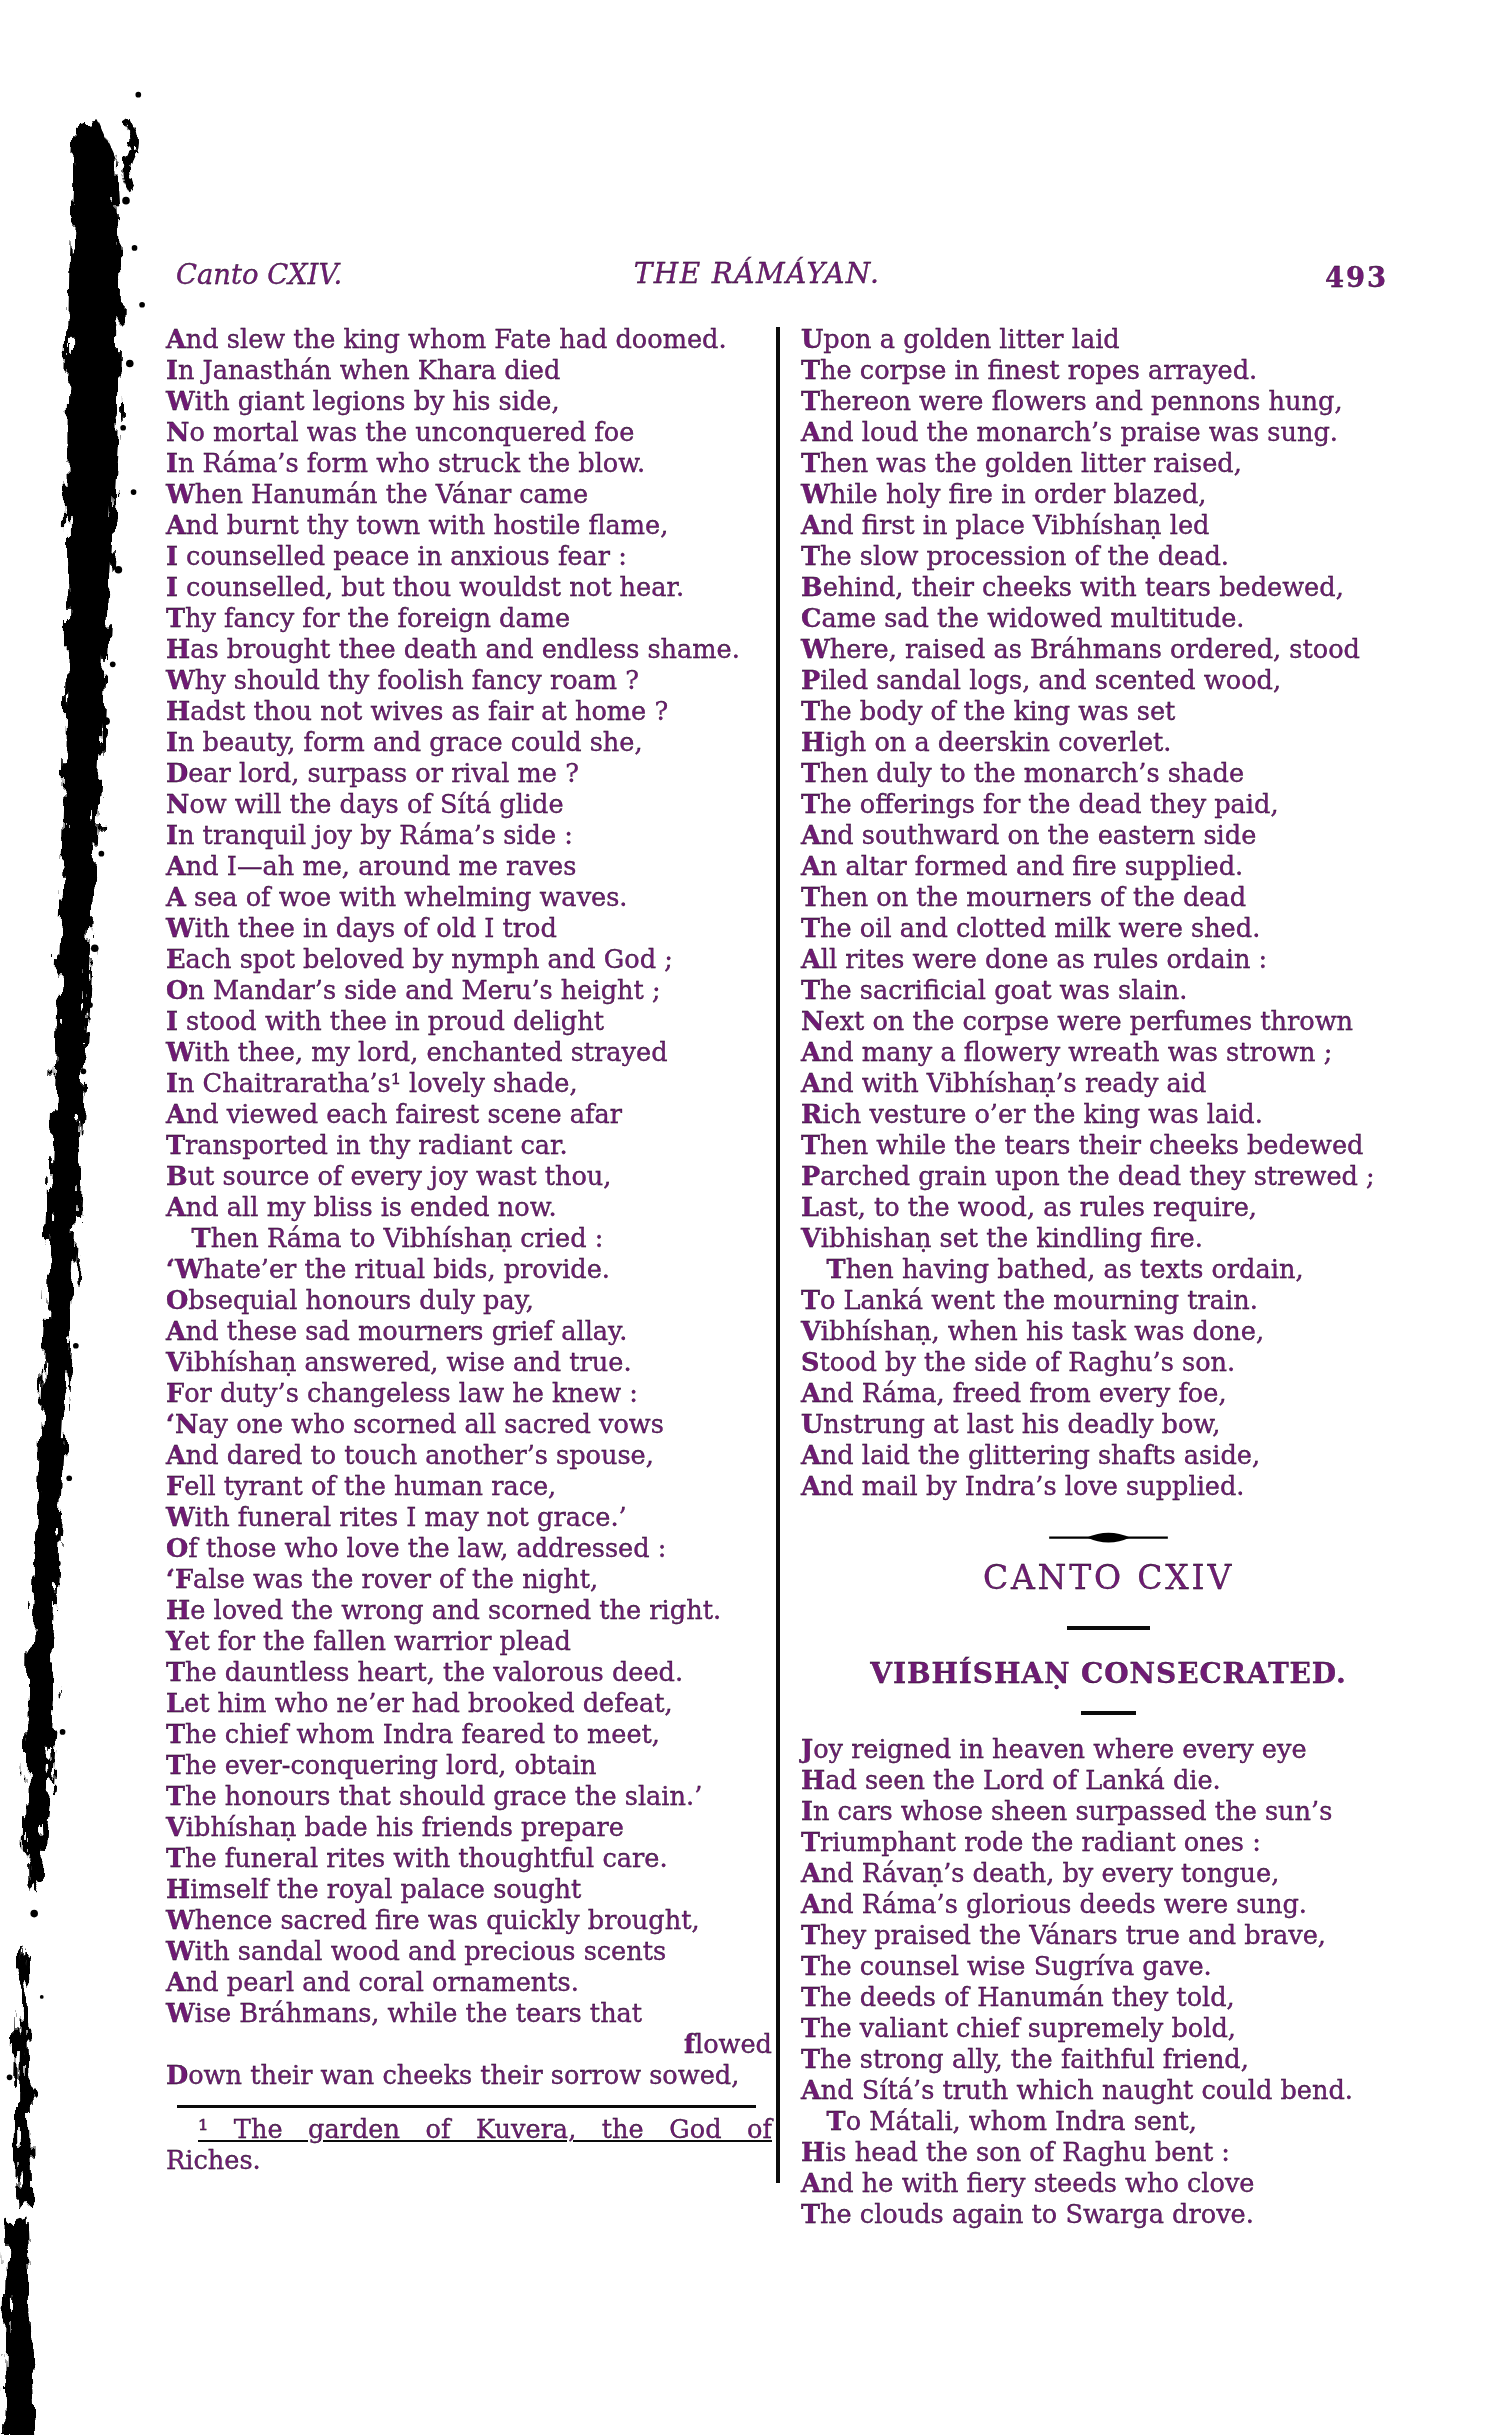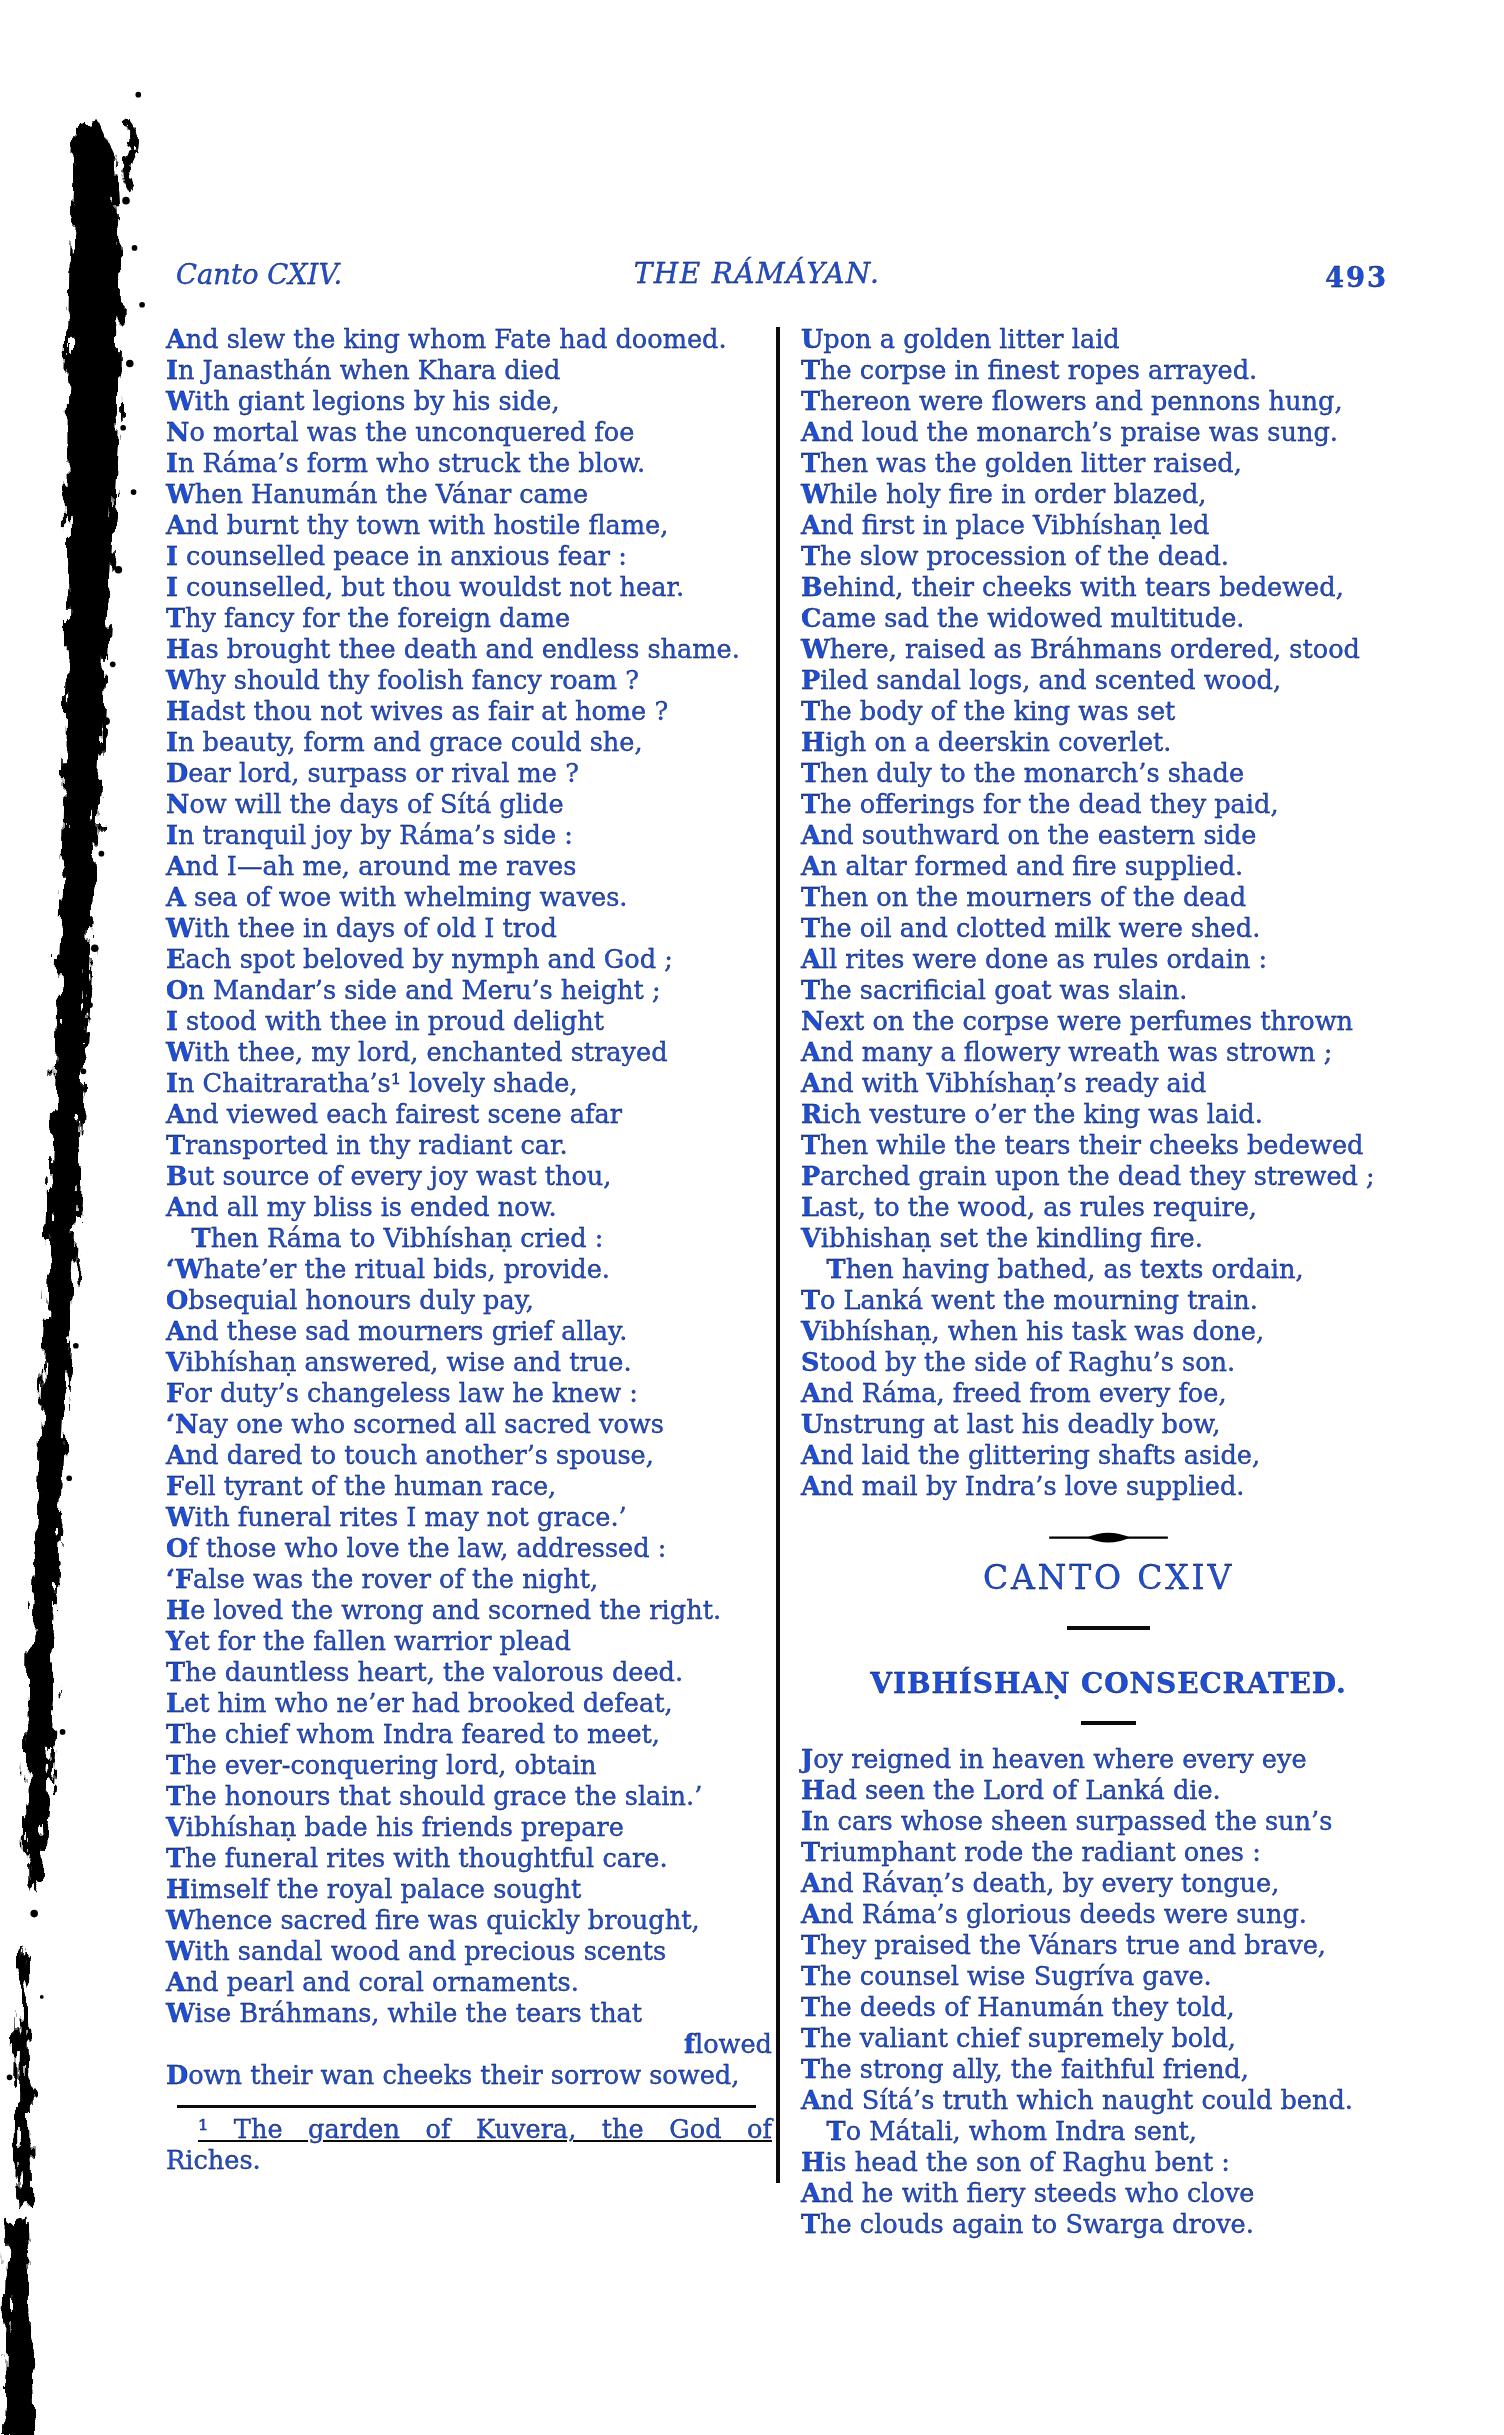--- a/index.html
+++ b/index.html
@@ -1,18 +1,18 @@
 <!DOCTYPE html>
 <html style="font-size:15px"><head>
 <meta charset="utf-8">
 <style>
   html,body{margin:0;padding:0;background:#ffffff;}
   .page{
     position:relative;width:1505px;height:2436px;background:#ffffff;overflow:hidden;
-    font-family:"DejaVu Serif","Liberation Serif",serif;color:#1d4ed8;
+    font-family:"DejaVu Serif","Liberation Serif",serif;color:#701a75;
     -webkit-text-stroke:0.3px #0a0a0a;
   }
   .artifacts{position:absolute;left:0;top:0;pointer-events:none;}
   .canto-label{position:absolute;left:176px;top:259px;font-style:italic;font-size:27.4px;white-space:nowrap;}
   .book-title{position:absolute;left:161px;top:257px;width:1192px;text-align:center;font-style:italic;font-size:28px;letter-spacing:1.4px;white-space:nowrap;}
   .page-number{position:absolute;left:1325px;top:261px;font-size:27.4px;font-weight:bold;letter-spacing:1.9px;}
   .col{position:absolute;top:324px;}
   .col-left{left:166px;width:606px;}
   .col-right{left:801px;width:615px;}
   .vline{font-size:25.6px;line-height:31px;white-space:pre-wrap;}
@@ -22,21 +22,21 @@
   .divider{position:absolute;left:776px;top:327px;width:3.8px;height:1856px;background:#0c0c0c;}
   .fn-rule{margin:14px 0 0 11.4px;width:579px;height:2.8px;background:#0b0b0b;}
   .footnote{margin-top:6.6px;}
   .fn-line{font-size:25.6px;line-height:31px;white-space:pre-wrap;}
   .fn-line:first-child{text-indent:32px;text-align:justify;text-align-last:justify;text-decoration:underline;}
   .ornament{margin-top:28px;height:13.2px;text-align:center;}
   .canto-heading{margin-top:16px;font-size:33px;line-height:38px;text-align:center;letter-spacing:2.8px;white-space:nowrap;}
   .rule{background:#0b0b0b;height:3.8px;margin:0 auto;}
   .rule-1{width:83px;margin-top:29px;}
   .rule-2{width:55px;margin-top:21px;}
-  .canto-title{margin-top:38px;font-size:28px;line-height:32px;font-weight:bold;text-align:center;letter-spacing:0.9px;white-space:nowrap;}
+  .canto-title{margin-top:28px;font-size:28px;line-height:32px;font-weight:bold;text-align:center;letter-spacing:0.9px;white-space:nowrap;}
   .canto-verse{margin-top:19px;}
 </style>
 </head>
 <body>
 
 <div class="page">
 
   <svg class="artifacts" width="1505" height="2436" viewBox="0 0 1590 2574" aria-hidden="true">
     <defs>
       <filter id="rough" x="-40%" y="-3%" width="180%" height="106%">

